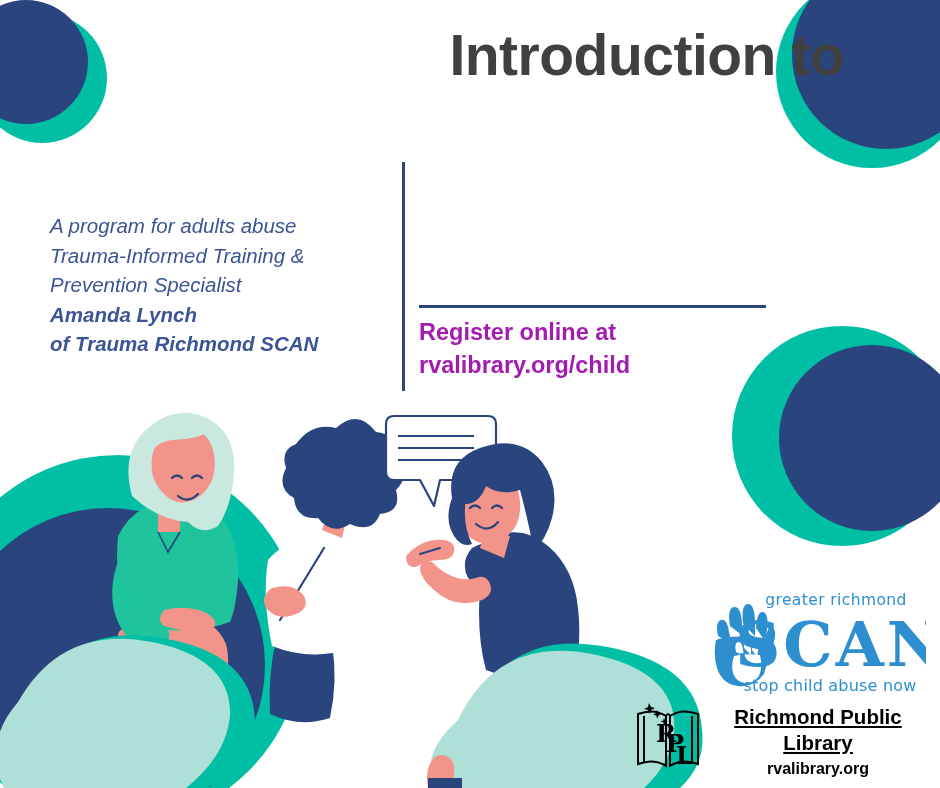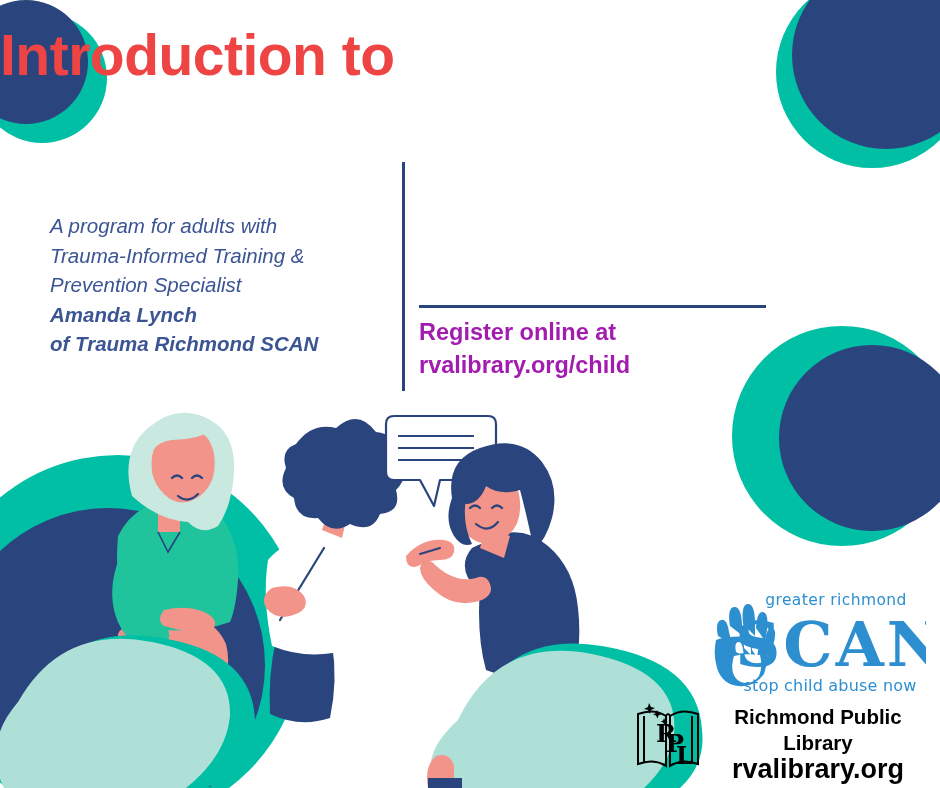--- a/index.html
+++ b/index.html
@@ -14,22 +14,22 @@
     width:940px;height:788px;
     background:#ffffff;
     overflow:hidden;
   }
   .layer{position:absolute;top:0;left:0;width:940px;height:788px;}
   .txt{position:absolute;}
 
   
   #title-block{
     left:0;top:22px;width:844px;
-    text-align:left;
-    color:#ef4444;
+    text-align:right;
+    color:#404040;
     font-weight:bold;
     font-size:57px;
     line-height:67px;
     letter-spacing:-0.5px;
   }
   #title-line1,#title-line2{display:block;}
 
   
   #desc-block{
     left:50px;top:211px;width:330px;
@@ -69,22 +69,22 @@
   }
   #register-block .line{display:block;white-space:nowrap;}
 
   
   #scan-logo{position:absolute;left:706px;top:588px;width:220px;height:110px;}
   #rpl-logo{position:absolute;left:632px;top:696px;width:296px;height:82px;}
   #rpl-text{
     position:absolute;left:704px;top:704px;width:228px;
     text-align:center;color:#000000;font-weight:bold;
   }
-  #rpl-name{display:block;font-size:20.5px;line-height:26px;}
-  #rpl-url{display:block;font-size:27px;line-height:26px;}
+  #rpl-name{display:block;font-size:20.5px;line-height:26px;text-decoration:underline;}
+  #rpl-url{display:block;font-size:16px;line-height:26px;}
 </style>
 </head>
 <body>
 
 <div id="poster">
 
   <svg class="layer" viewBox="0 0 940 788" xmlns="http://www.w3.org/2000/svg">
 
     <circle cx="42" cy="78" r="65" fill="#00bfa5"></circle>
     <circle cx="26" cy="62" r="62" fill="#2a447e"></circle>
@@ -170,21 +170,21 @@
 
     <path d="M436 756 q14 -4 18 10 l0 22 l-26 0 q-4 -22 8 -32 z" fill="#f2948a"></path>
     <path d="M428 778 l34 0 l0 10 l-34 0 z" fill="#2a447e"></path>
   </svg>
 
   <div class="txt" id="title-block">
     <span id="title-line1">Introduction to</span>
   </div>
 
   <div class="txt" id="desc-block">
-    <span class="light">A program for adults with</span><br>
+    <span class="light">A program for adults abuse</span><br>
     <span class="light">Trauma-Informed Training &amp;</span><br>
     <span class="light">Prevention Specialist</span><br>
     <span class="strong">Amanda Lynch</span><br>
     <span class="strong">of Trauma Richmond SCAN</span>
   </div>
 
   <div class="txt" id="vrule"></div>
 
 
   <div id="hrule"></div>

